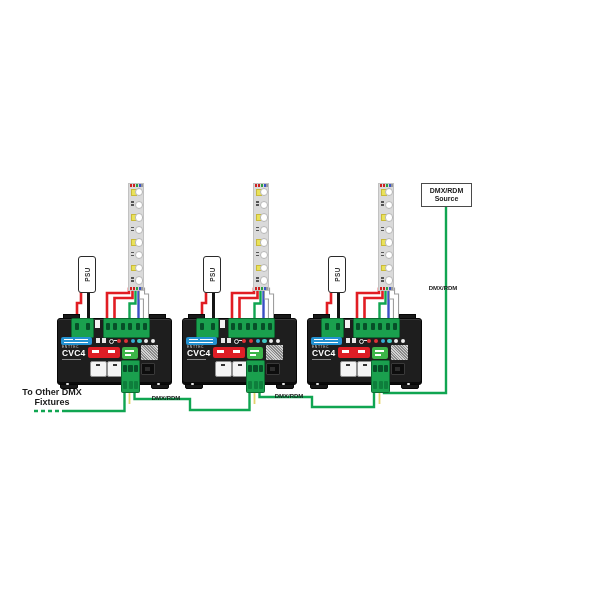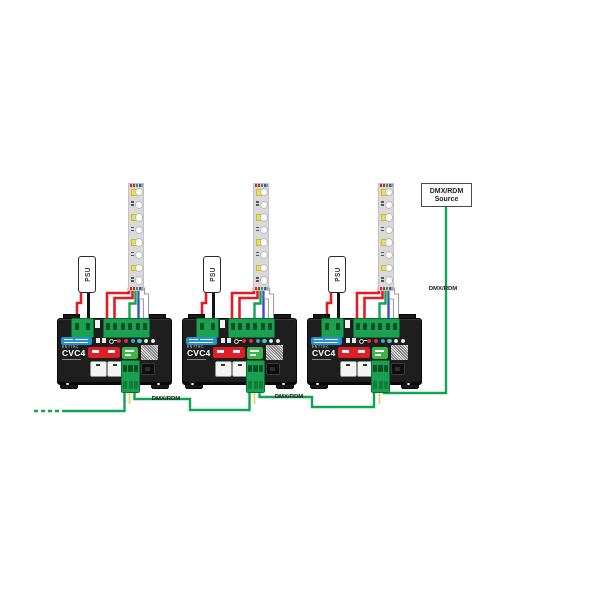--- a/index.html
+++ b/index.html
@@ -447,14 +447,18 @@
       </div>
   </div>
 
   <div class="src-box">
     <div>DMX/RDM</div>
     <div>Source</div>
   </div>
   <div class="wire-tag" style="left:443px;top:288px;">DMX/RDM</div>
   <div class="wire-tag" style="left:166px;top:398px;">DMX/RDM</div>
   <div class="wire-tag" style="left:289px;top:396px;">DMX/RDM</div>
+  <div class="fixtures">
+    <div>To Other DMX</div>
+    <div>Fixtures</div>
+  </div>
 
 </div>
 
 </body></html>

